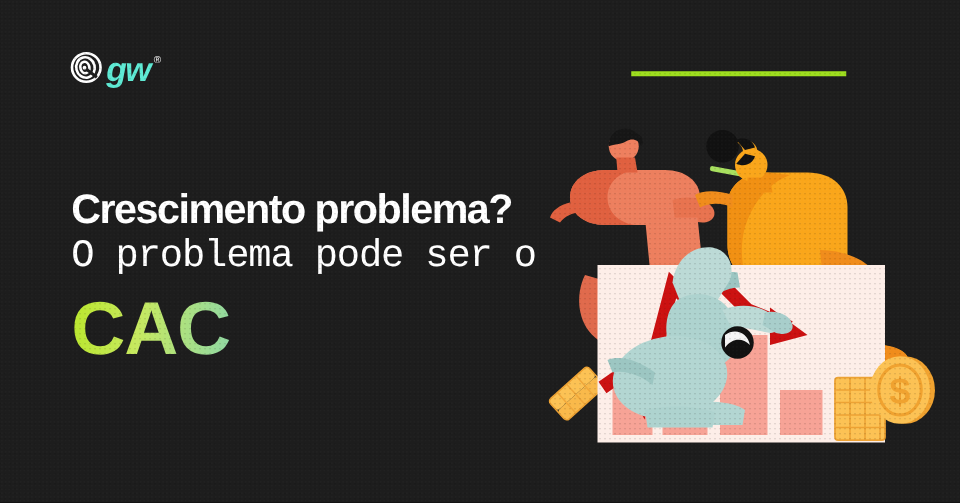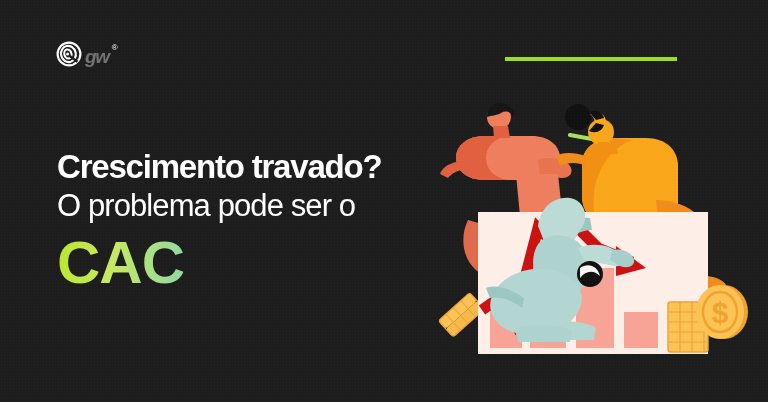--- a/index.html
+++ b/index.html
@@ -35,22 +35,22 @@
     position: absolute;
     left: 56px;
     top: 41px;
     display: flex;
     align-items: center;
     gap: 3px;
     z-index: 20;
   }
   #logo .mark { display:block; }
   #logo .wordmark {
-    color: #737373;
-    font-size: 19px;
+    color: #5eead4;
+    font-size: 27px;
     font-weight: 700;
     font-style: italic;
     letter-spacing: -1.3px;
     line-height: 1;
     font-family: "Liberation Sans", sans-serif;
   }
   #logo .tm {
     color: #ffffff;
     font-size: 8px;
     line-height: 1;
@@ -84,20 +84,21 @@
     line-height: 1.16;
     white-space: nowrap;
   }
   .hl2 {
     color: #ffffff;
     font-size: 31px;
     font-weight: 400;
     letter-spacing: -.9px;
     line-height: 1.3;
     white-space: nowrap;
+    font-family: Liberation Mono, monospace;
   }
   .hl3 {
     font-size: 60px;
     font-weight: 700;
     letter-spacing: -1px;
     line-height: 1.12;
     margin-top: 2px;
     background: linear-gradient(95deg, #b9e62b 0%, #c7e95f 42%, #8fd8a4 100%);
     -webkit-background-clip: text;
     background-clip: text;
@@ -134,21 +135,21 @@
         <circle cx="11.6" cy="13.1" r="1.5" fill="#ffffff"></circle>
       </svg>
     </span>
     <span class="wordmark">gw</span>
     <span class="tm">®</span>
   </div>
 
   <div id="accent-rule"></div>
 
   <div id="headline">
-    <div class="hl1">Crescimento travado?</div>
+    <div class="hl1">Crescimento problema?</div>
     <div class="hl2">O problema pode ser o</div>
     <div class="hl3">CAC</div>
   </div>
 
   <div id="illustration">
     <svg width="348" height="275" viewBox="0 0 348 275" aria-hidden="true">
 
       <g>
         <path d="M24 82 L116 57" stroke="#a8e05f" stroke-width="4.2" fill="none" stroke-linecap="round"></path>
         <path d="M150 45 L232 60" stroke="#a8e05f" stroke-width="4.2" fill="none" stroke-linecap="round"></path>

